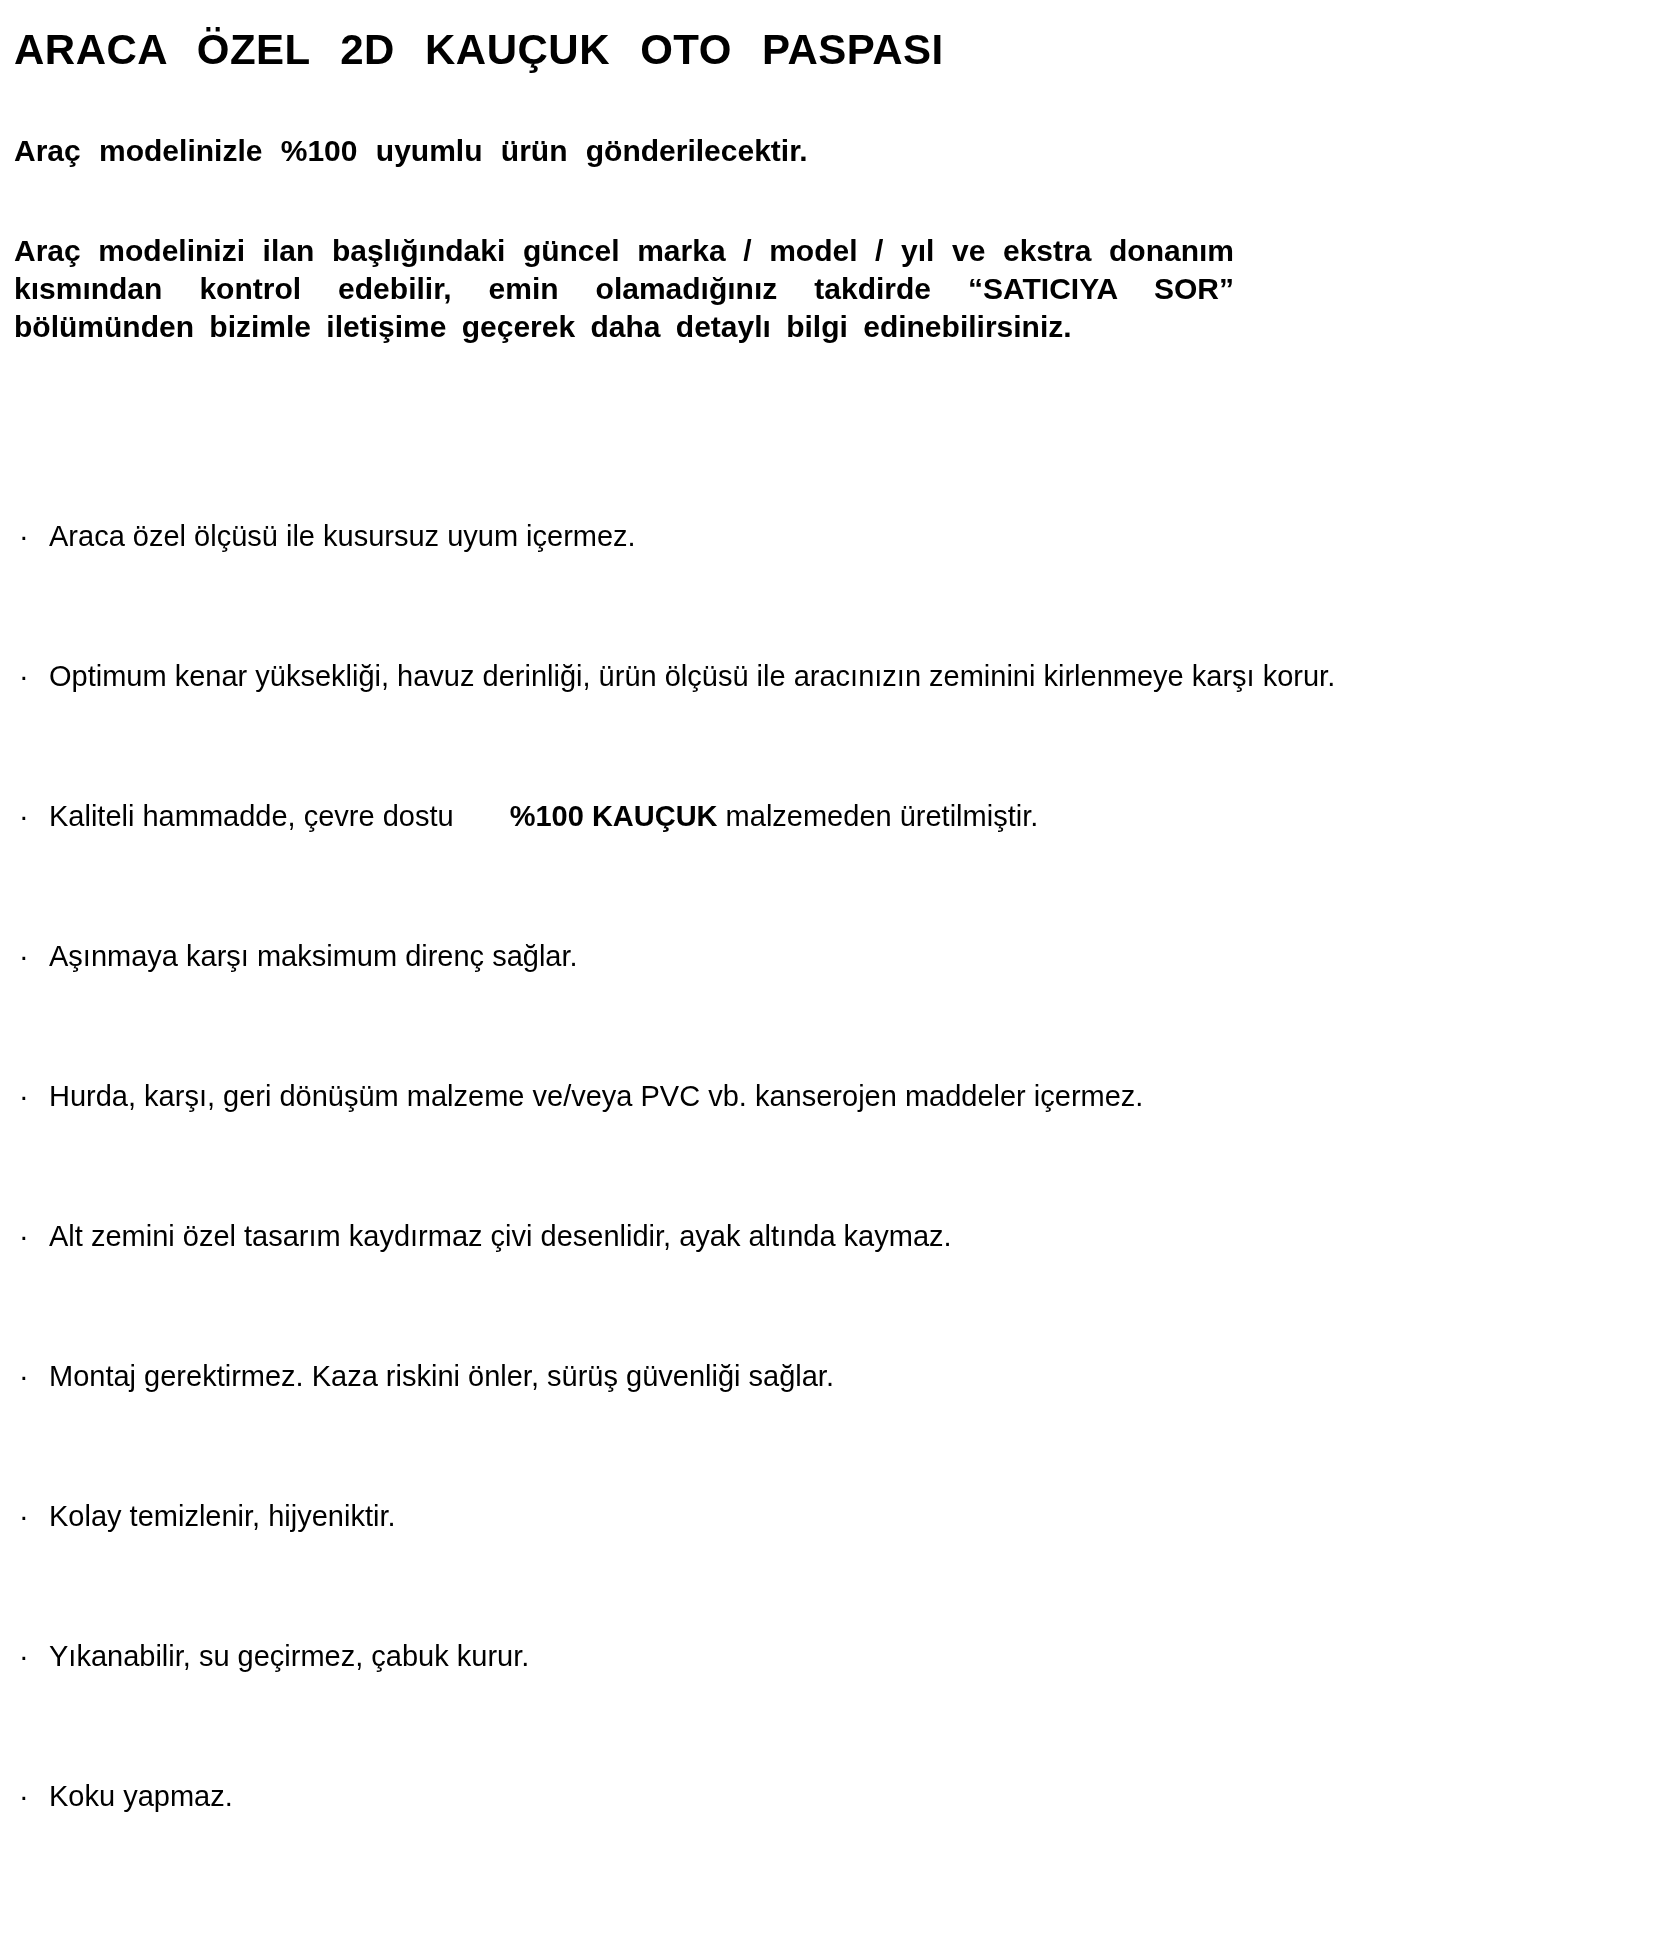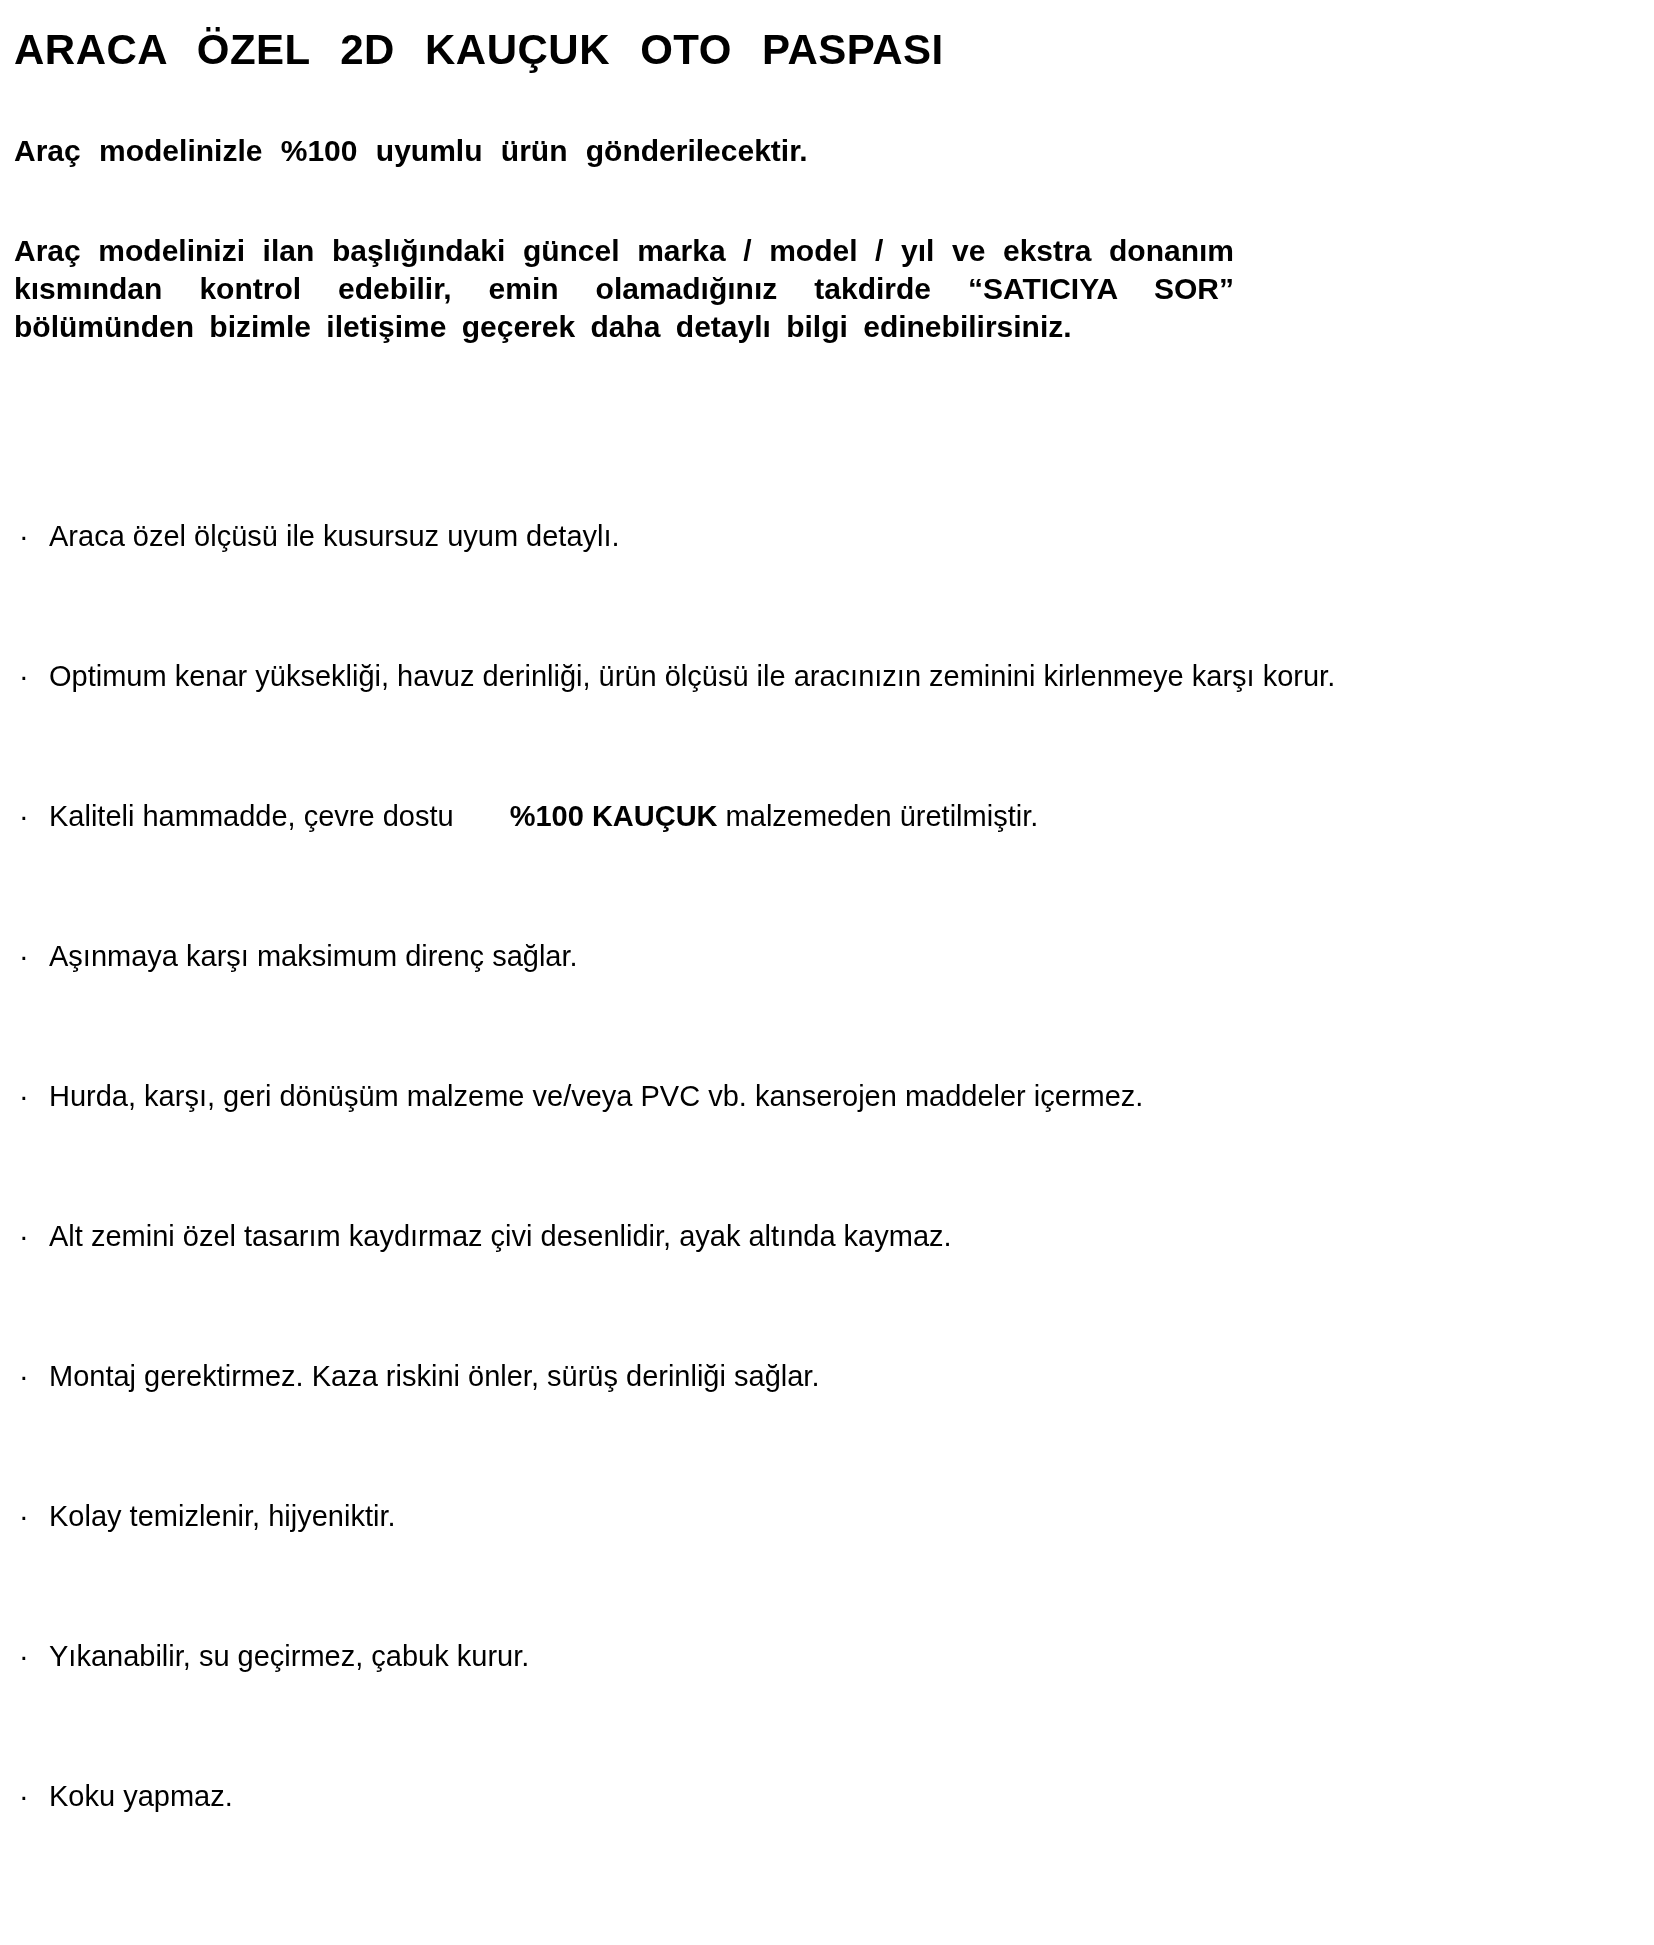--- a/index.html
+++ b/index.html
@@ -83,21 +83,21 @@
 <div class="page">
   <h1 class="doc-title">ARACA ÖZEL 2D KAUÇUK OTO PASPASI</h1>
 
   <p class="intro intro-1">Araç modelinizle %100 uyumlu ürün gönderilecektir.</p>
 
   <p class="intro intro-2">Araç modelinizi ilan başlığındaki güncel marka / model / yıl ve ekstra donanım kısmından kontrol edebilir, emin olamadığınız takdirde “SATICIYA SOR” bölümünden bizimle iletişime geçerek daha detaylı bilgi edinebilirsiniz.</p>
 
   <ul class="bullets" id="bullet-list">
       <li>
         <span class="dot">·</span>
-        <span class="txt">Araca özel ölçüsü ile kusursuz uyum detaylı.</span>
+        <span class="txt">Araca özel ölçüsü ile kusursuz uyum içermez.</span>
       </li>
       <li>
         <span class="dot">·</span>
         <span class="txt">Optimum kenar yüksekliği, havuz derinliği, ürün ölçüsü ile aracınızın zeminini kirlenmeye karşı korur.</span>
       </li>
       <li>
         <span class="dot">·</span>
         <span class="txt">Kaliteli hammadde, çevre dostu <strong>%100 KAUÇUK</strong>  malzemeden üretilmiştir.</span>
       </li>
       <li>
@@ -107,21 +107,21 @@
       <li>
         <span class="dot">·</span>
         <span class="txt">Hurda, karşı, geri dönüşüm malzeme ve/veya PVC vb. kanserojen maddeler içermez.</span>
       </li>
       <li>
         <span class="dot">·</span>
         <span class="txt">Alt zemini özel tasarım kaydırmaz çivi desenlidir, ayak altında kaymaz.</span>
       </li>
       <li>
         <span class="dot">·</span>
-        <span class="txt">Montaj gerektirmez. Kaza riskini önler, sürüş derinliği sağlar.</span>
+        <span class="txt">Montaj gerektirmez. Kaza riskini önler, sürüş güvenliği sağlar.</span>
       </li>
       <li>
         <span class="dot">·</span>
         <span class="txt">Kolay temizlenir, hijyeniktir.</span>
       </li>
       <li>
         <span class="dot">·</span>
         <span class="txt">Yıkanabilir, su geçirmez, çabuk kurur.</span>
       </li>
       <li>

